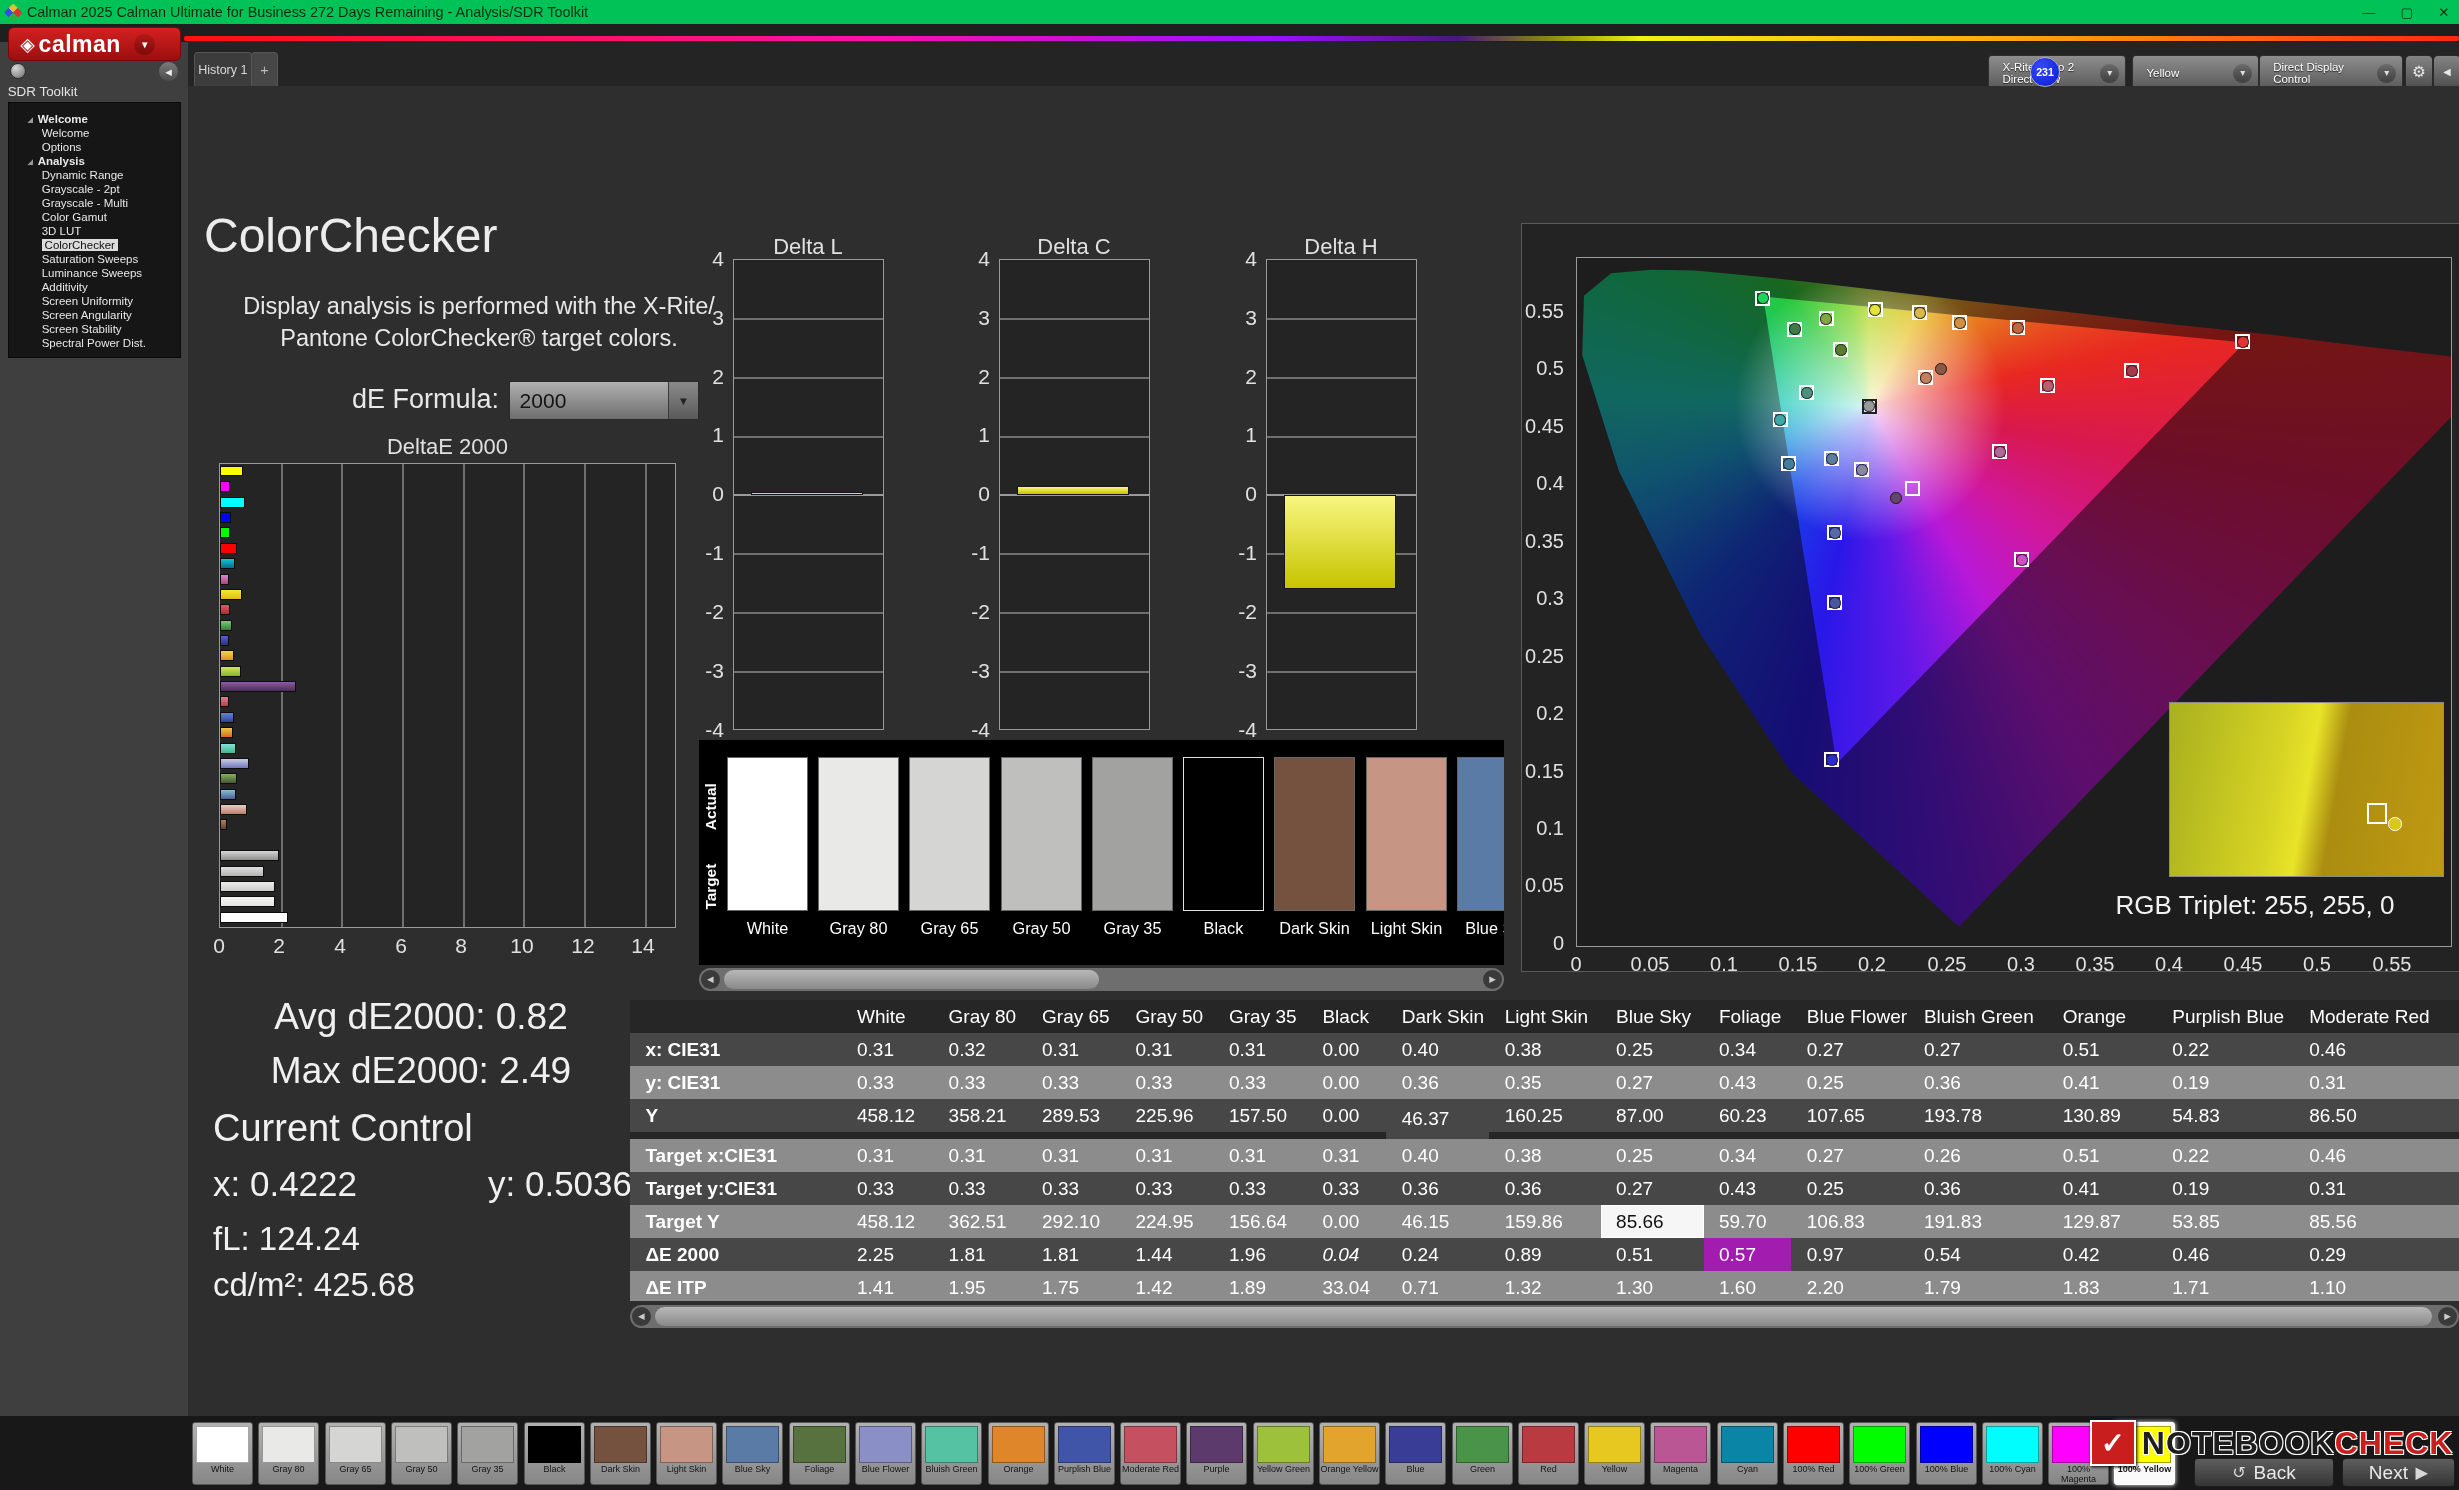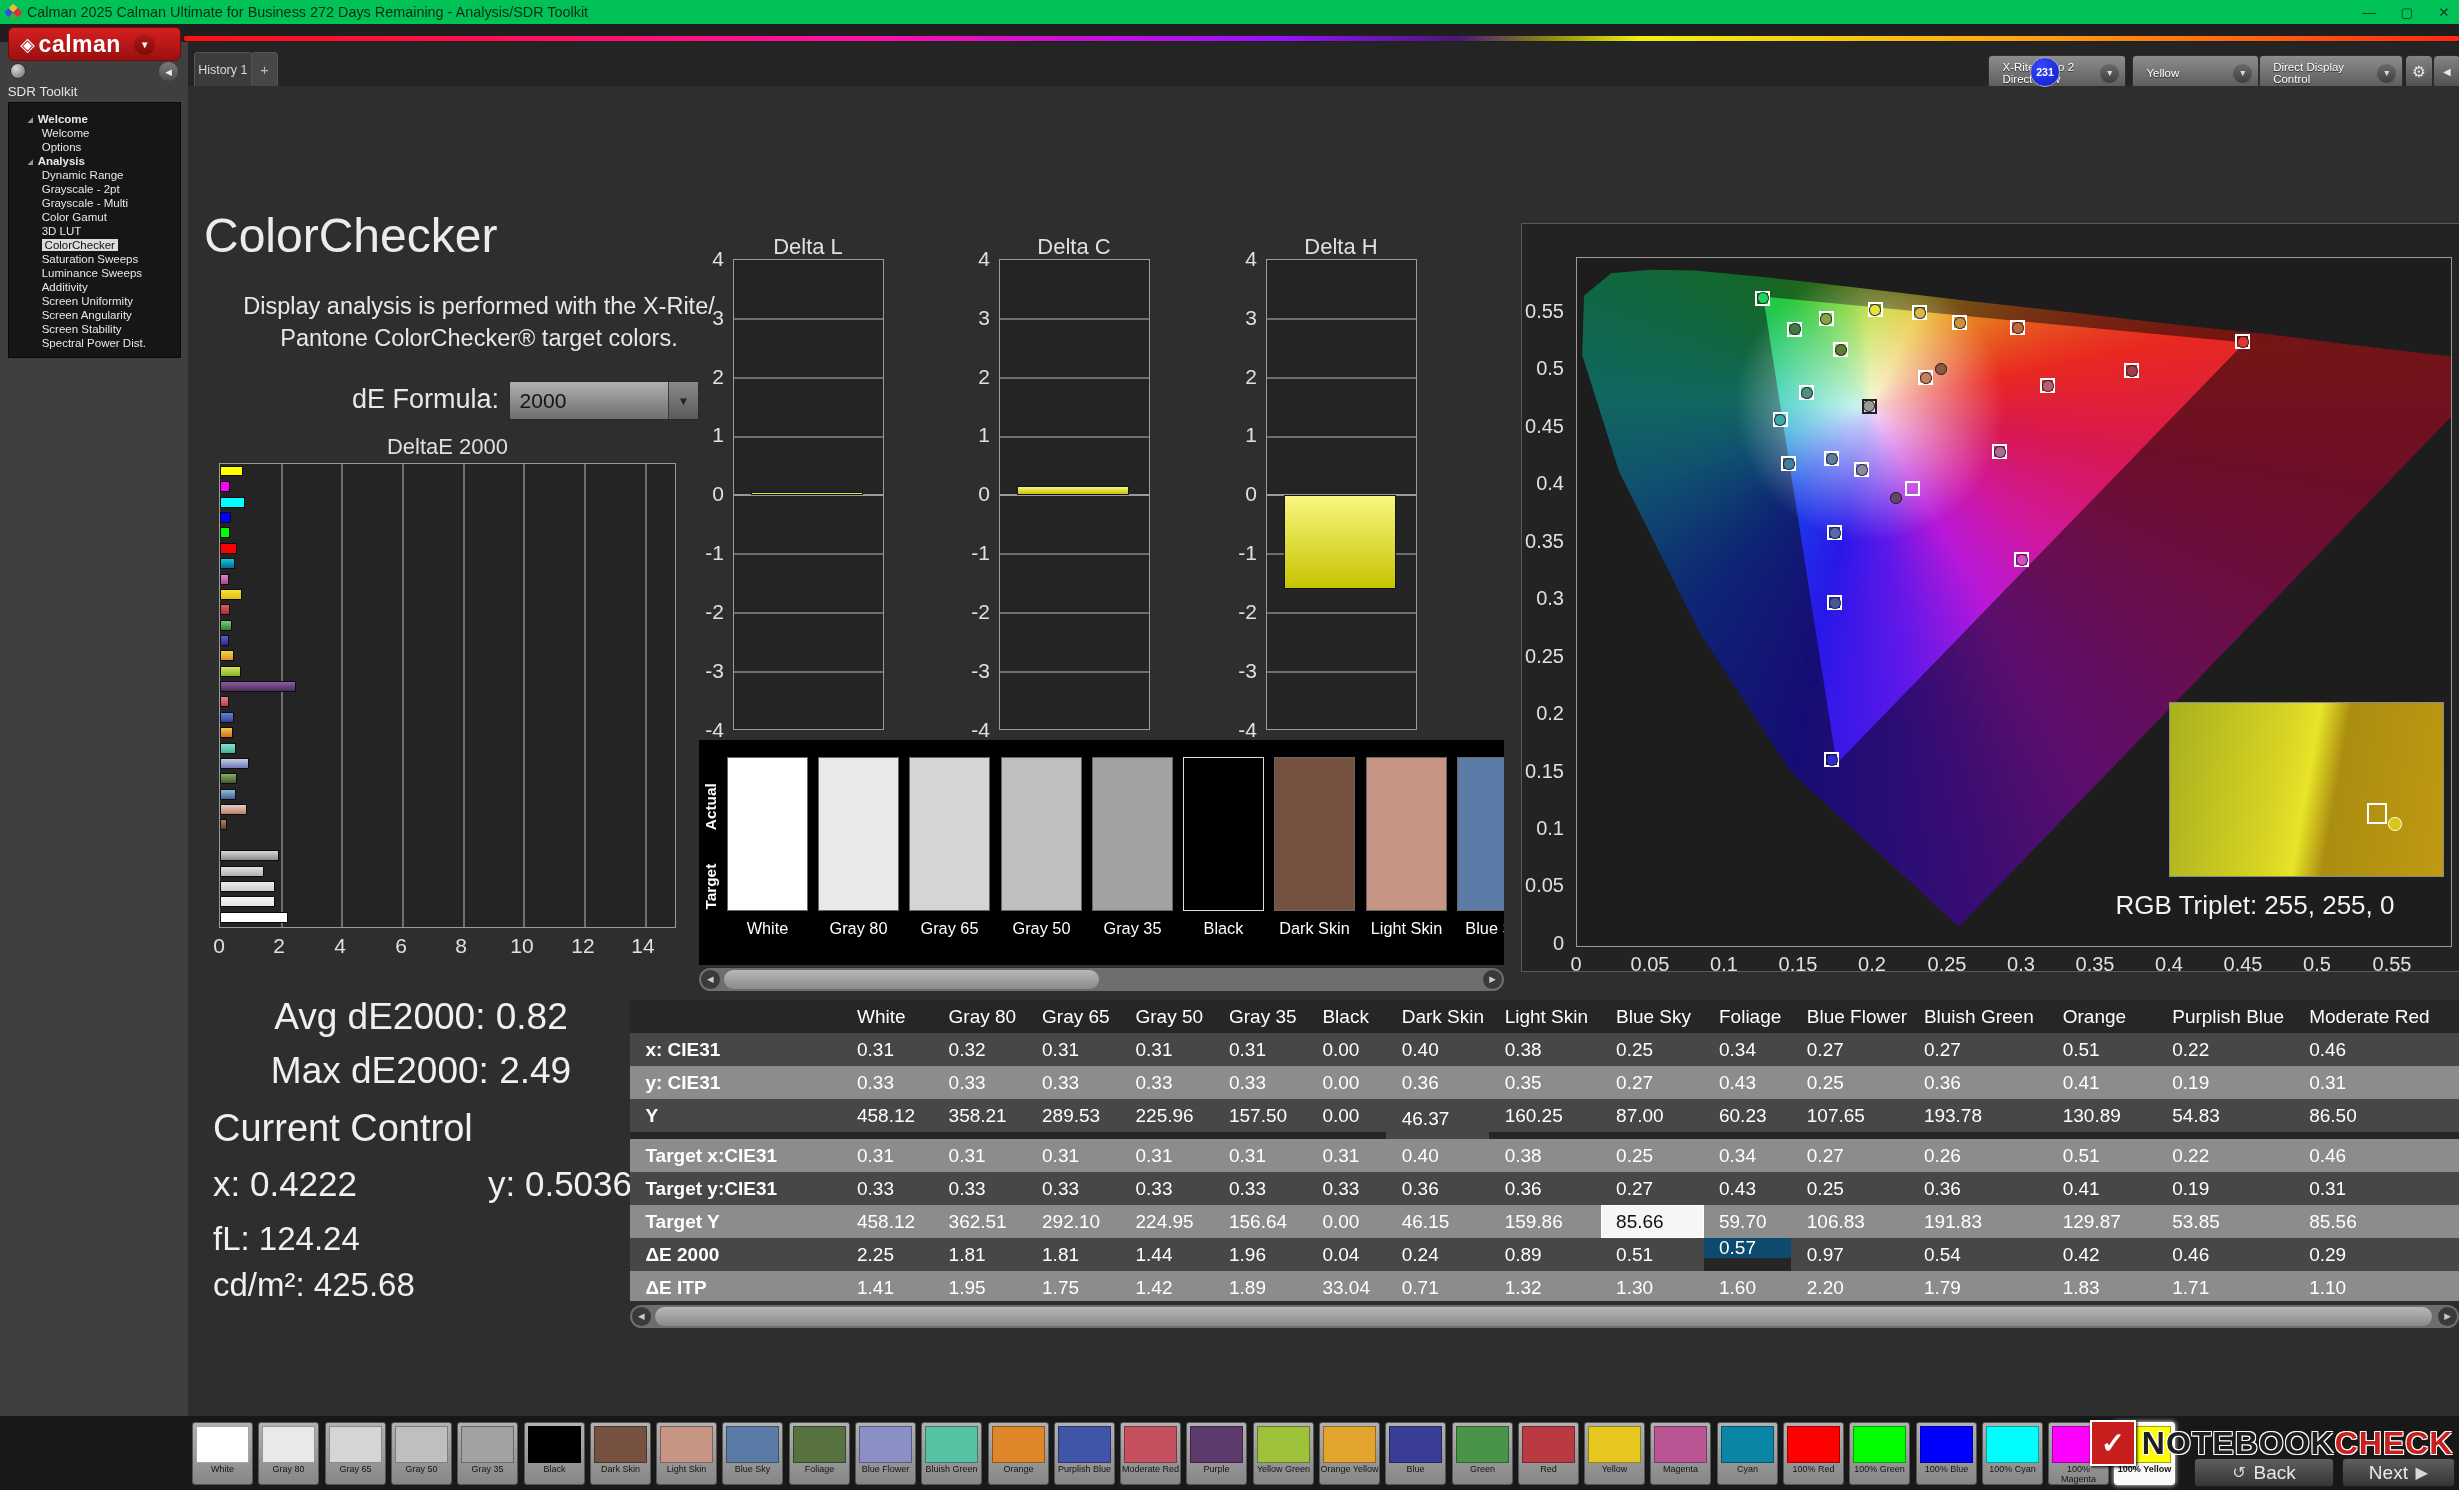--- a/index.html
+++ b/index.html
@@ -536,25 +536,25 @@
         <div class="tcell" style="width: 144px; height: 33px; background: rgb(140, 140, 140);">53.85</div>
         <div class="tcell" style="width: 211px; height: 33px; background: rgb(140, 140, 140);">85.56</div>
       </div>
       <div class="trow">
         <div class="tcell tlabel" style="width: 223px; height: 33px; background: rgb(71, 71, 71);">ΔE 2000</div>
         <div class="tcell" style="width: 96px; height: 33px; background: rgb(71, 71, 71);">2.25</div>
         <div class="tcell" style="width: 98px; height: 33px; background: rgb(71, 71, 71);">1.81</div>
         <div class="tcell" style="width: 98px; height: 33px; background: rgb(71, 71, 71);">1.81</div>
         <div class="tcell" style="width: 98px; height: 33px; background: rgb(71, 71, 71);">1.44</div>
         <div class="tcell" style="width: 98px; height: 33px; background: rgb(71, 71, 71);">1.96</div>
-        <div class="tcell" style="width: 83px; height: 33px; background: rgb(71, 71, 71);">0.04</div>
+        <div class="tcell" style="width: 83px; height: 33px; background: rgb(71, 71, 71); font-style: italic;">0.04</div>
         <div class="tcell" style="width: 108px; height: 33px; background: rgb(71, 71, 71);">0.24</div>
         <div class="tcell" style="width: 117px; height: 33px; background: rgb(71, 71, 71);">0.89</div>
         <div class="tcell" style="width: 108px; height: 33px; background: rgb(71, 71, 71);">0.51</div>
-        <div class="tcell" style="width: 92px; height: 20px; background: #0c4a6e;">0.57</div>
+        <div class="tcell" style="width: 92px; height: 33px; background: #a21caf;">0.57</div>
         <div class="tcell" style="width: 123px; height: 33px; background: rgb(71, 71, 71);">0.97</div>
         <div class="tcell" style="width: 146px; height: 33px; background: rgb(71, 71, 71);">0.54</div>
         <div class="tcell" style="width: 115px; height: 33px; background: rgb(71, 71, 71);">0.42</div>
         <div class="tcell" style="width: 144px; height: 33px; background: rgb(71, 71, 71);">0.46</div>
         <div class="tcell" style="width: 211px; height: 33px; background: rgb(71, 71, 71);">0.29</div>
       </div>
       <div class="trow">
         <div class="tcell tlabel" style="width: 223px; height: 33px; background: rgb(140, 140, 140);">ΔE ITP</div>
         <div class="tcell" style="width: 96px; height: 33px; background: rgb(140, 140, 140);">1.41</div>
         <div class="tcell" style="width: 98px; height: 33px; background: rgb(140, 140, 140);">1.95</div>

